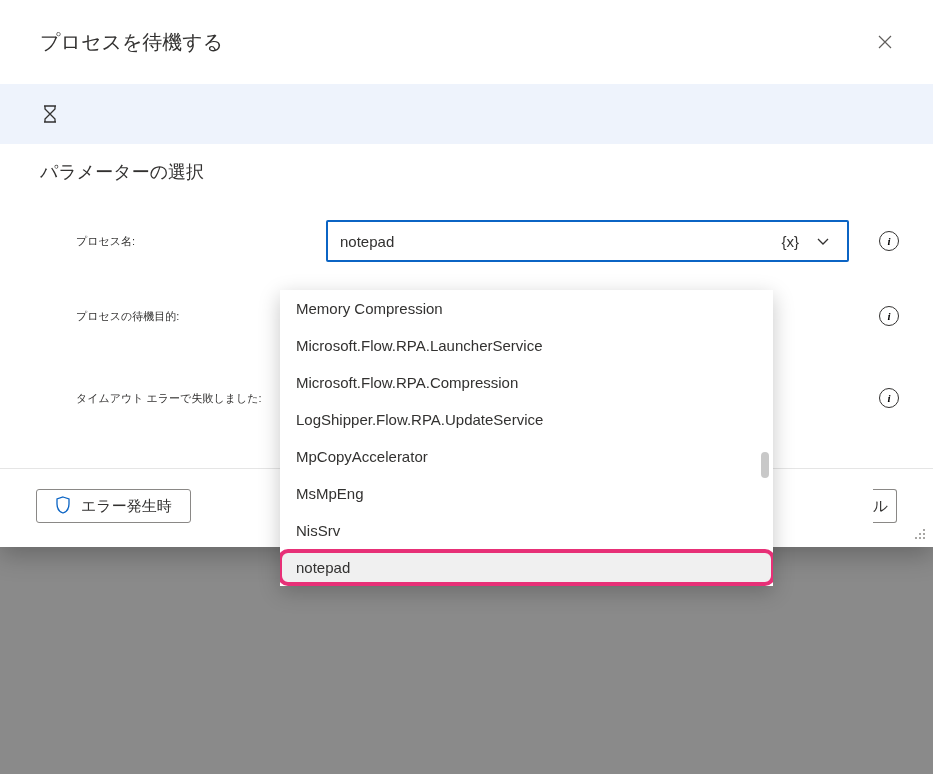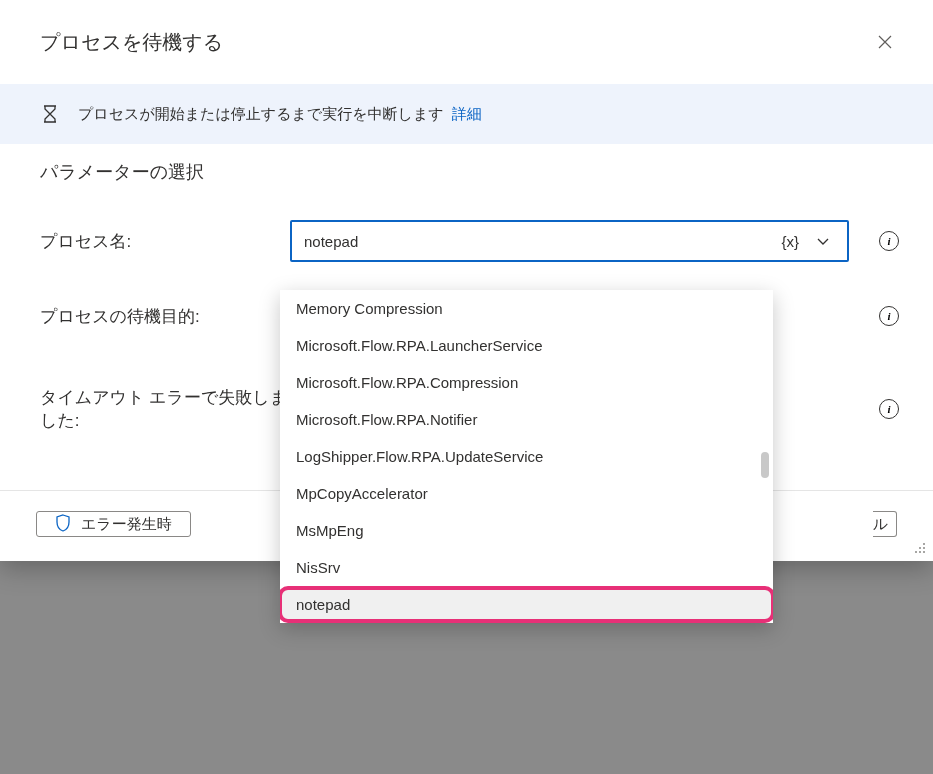--- a/index.html
+++ b/index.html
@@ -61,23 +61,24 @@
       padding: 16px 40px 24px 40px;
     }
     .param-row {
       display: flex;
       align-items: center;
       padding: 12px 32px 12px 40px;
       gap: 20px;
     }
     .param-label {
       width: 230px;
-      font-size: 17px;
+      font-size: 11px;
       color: #323130;
       flex-shrink: 0;
+      margin-left: 36px;
     }
     .input-area {
       flex: 1;
       position: relative;
     }
     .combo {
       display: flex;
       align-items: center;
       border: 2px solid #0b64c4;
       border-radius: 2px;
@@ -125,21 +126,21 @@
       border-top: 1px solid #e5e5e5;
       margin-top: 46px;
     }
     .footer {
       display: flex;
       align-items: center;
       padding: 20px 36px 24px 36px;
       gap: 12px;
     }
     .btn {
-      height: 26px;
+      height: 34px;
       padding: 0 18px;
       border: 1px solid #8a8886;
       border-radius: 3px;
       background: #fff;
       font-size: 15px;
       color: #323130;
       display: flex;
       align-items: center;
       gap: 10px;
       cursor: pointer;
@@ -209,24 +210,20 @@
         </svg>
     </div>
   </div>
 
   <div class="info-bar">
     <span class="hourglass-icon">
       <svg width="18" height="20" viewBox="0 0 18 20">
           <path d="M3 2 H15 M3 18 H15 M4 2 L4 5 L9 10 L4 15 L4 18 M14 2 L14 5 L9 10 L14 15 L14 18" stroke="#323130" stroke-width="1.3" fill="none" stroke-linejoin="round"></path>
         </svg>
     </span>
-    <div class="info-text">
-      <span>プロセスが開始または停止するまで実行を中断します</span>
-      <span class="info-link">詳細</span>
-    </div>
   </div>
 
   <div class="section-title">パラメーターの選択</div>
 
   <div class="param-row">
     <div class="param-label">プロセス名:</div>
     <div class="input-area">
       <div class="combo">
         <input type="text" value="notepad" style="">
         <span class="var-token">{x}</span>
@@ -286,20 +283,19 @@
     </svg>
 
 </div>
 
 <div class="dropdown">
   <div class="list-container" id="dropdown-list">
     <div class="scroll-thumb"></div>
   <div class="dropdown-item">Memory Compression</div>
       <div class="dropdown-item">Microsoft.Flow.RPA.LauncherService</div>
       <div class="dropdown-item">Microsoft.Flow.RPA.Compression</div>
-      <div class="dropdown-item">Microsoft.Flow.RPA.Notifier</div>
       <div class="dropdown-item">LogShipper.Flow.RPA.UpdateService</div>
       <div class="dropdown-item">MpCopyAccelerator</div>
       <div class="dropdown-item">MsMpEng</div>
       <div class="dropdown-item">NisSrv</div>
       <div class="dropdown-item highlighted highlight-ring">notepad</div>
     </div>
 </div>
 
 </body></html>

